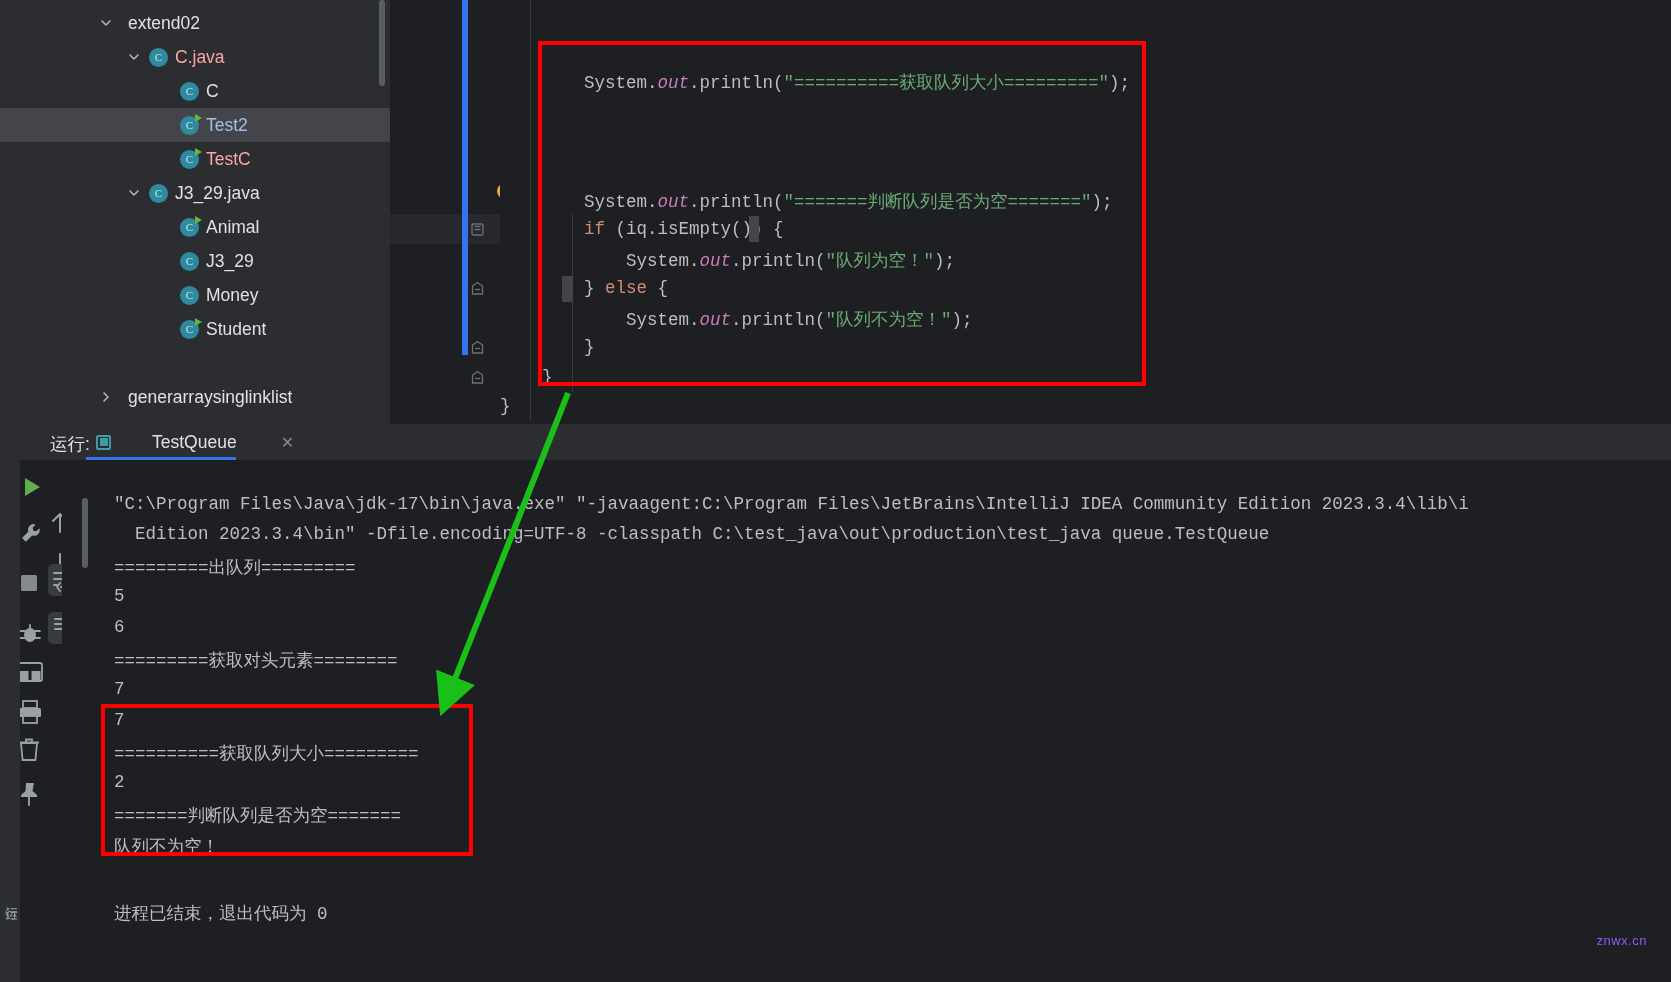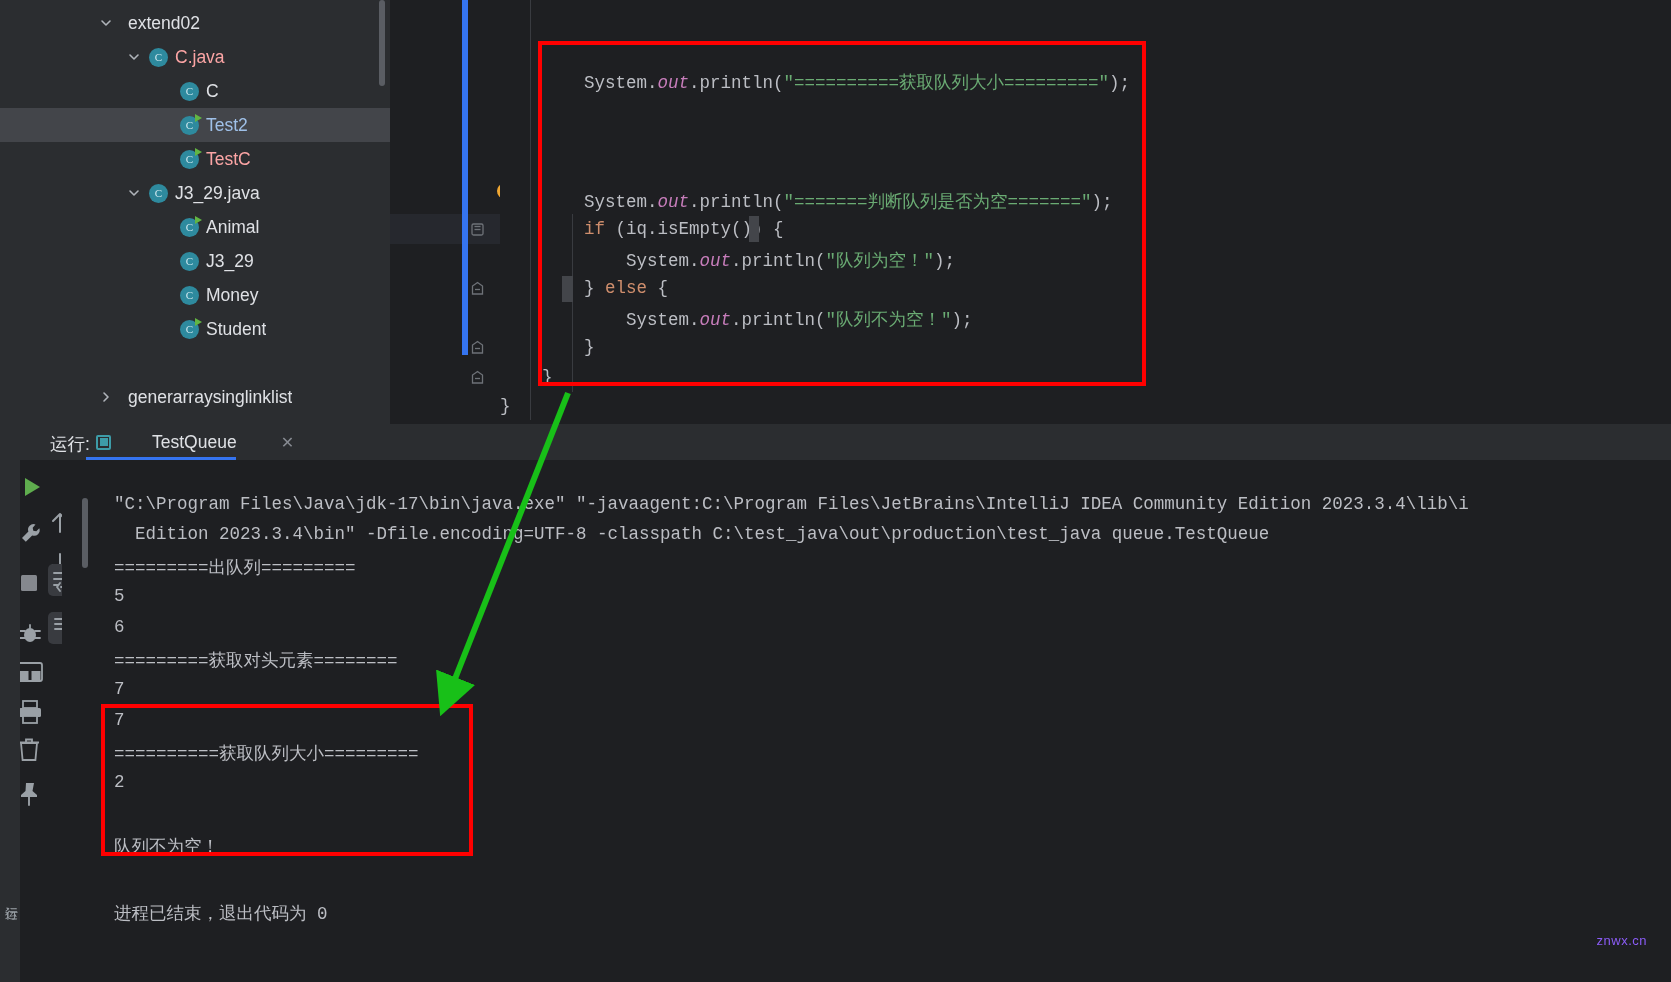--- a/index.html
+++ b/index.html
@@ -372,20 +372,21 @@
     <div class="ol mono" style="top:34px">"C:\Program Files\Java\jdk-17\bin\java.exe" "-javaagent:C:\Program Files\JetBrains\IntelliJ IDEA Community Edition 2023.3.4\lib\i</div>
     <div class="ol mono" style="top:64px">  Edition 2023.3.4\bin" -Dfile.encoding=UTF-8 -classpath C:\test_java\out\production\test_java queue.TestQueue</div>
     <div class="ol mono" style="top:95px">=========出队列=========</div>
     <div class="ol mono" style="top:126px">5</div>
     <div class="ol mono" style="top:157px">6</div>
     <div class="ol mono" style="top:188px">=========获取对头元素========</div>
     <div class="ol mono" style="top:219px">7</div>
     <div class="ol mono" style="top:250px">7</div>
     <div class="ol mono" style="top:281px">==========获取队列大小=========</div>
     <div class="ol mono" style="top:312px">2</div>
+    <div class="ol mono" style="top:343px">=======判断队列是否为空=======</div>
     <div class="ol mono" style="top:374px">队列不为空！</div>
     <div class="ol mono" style="top:441px">进程已结束，退出代码为 0</div>
   </div>
 
 </div>
 
 <div id="vstrip">
   <div id="vstrip-text">运行</div>
 </div>
 

